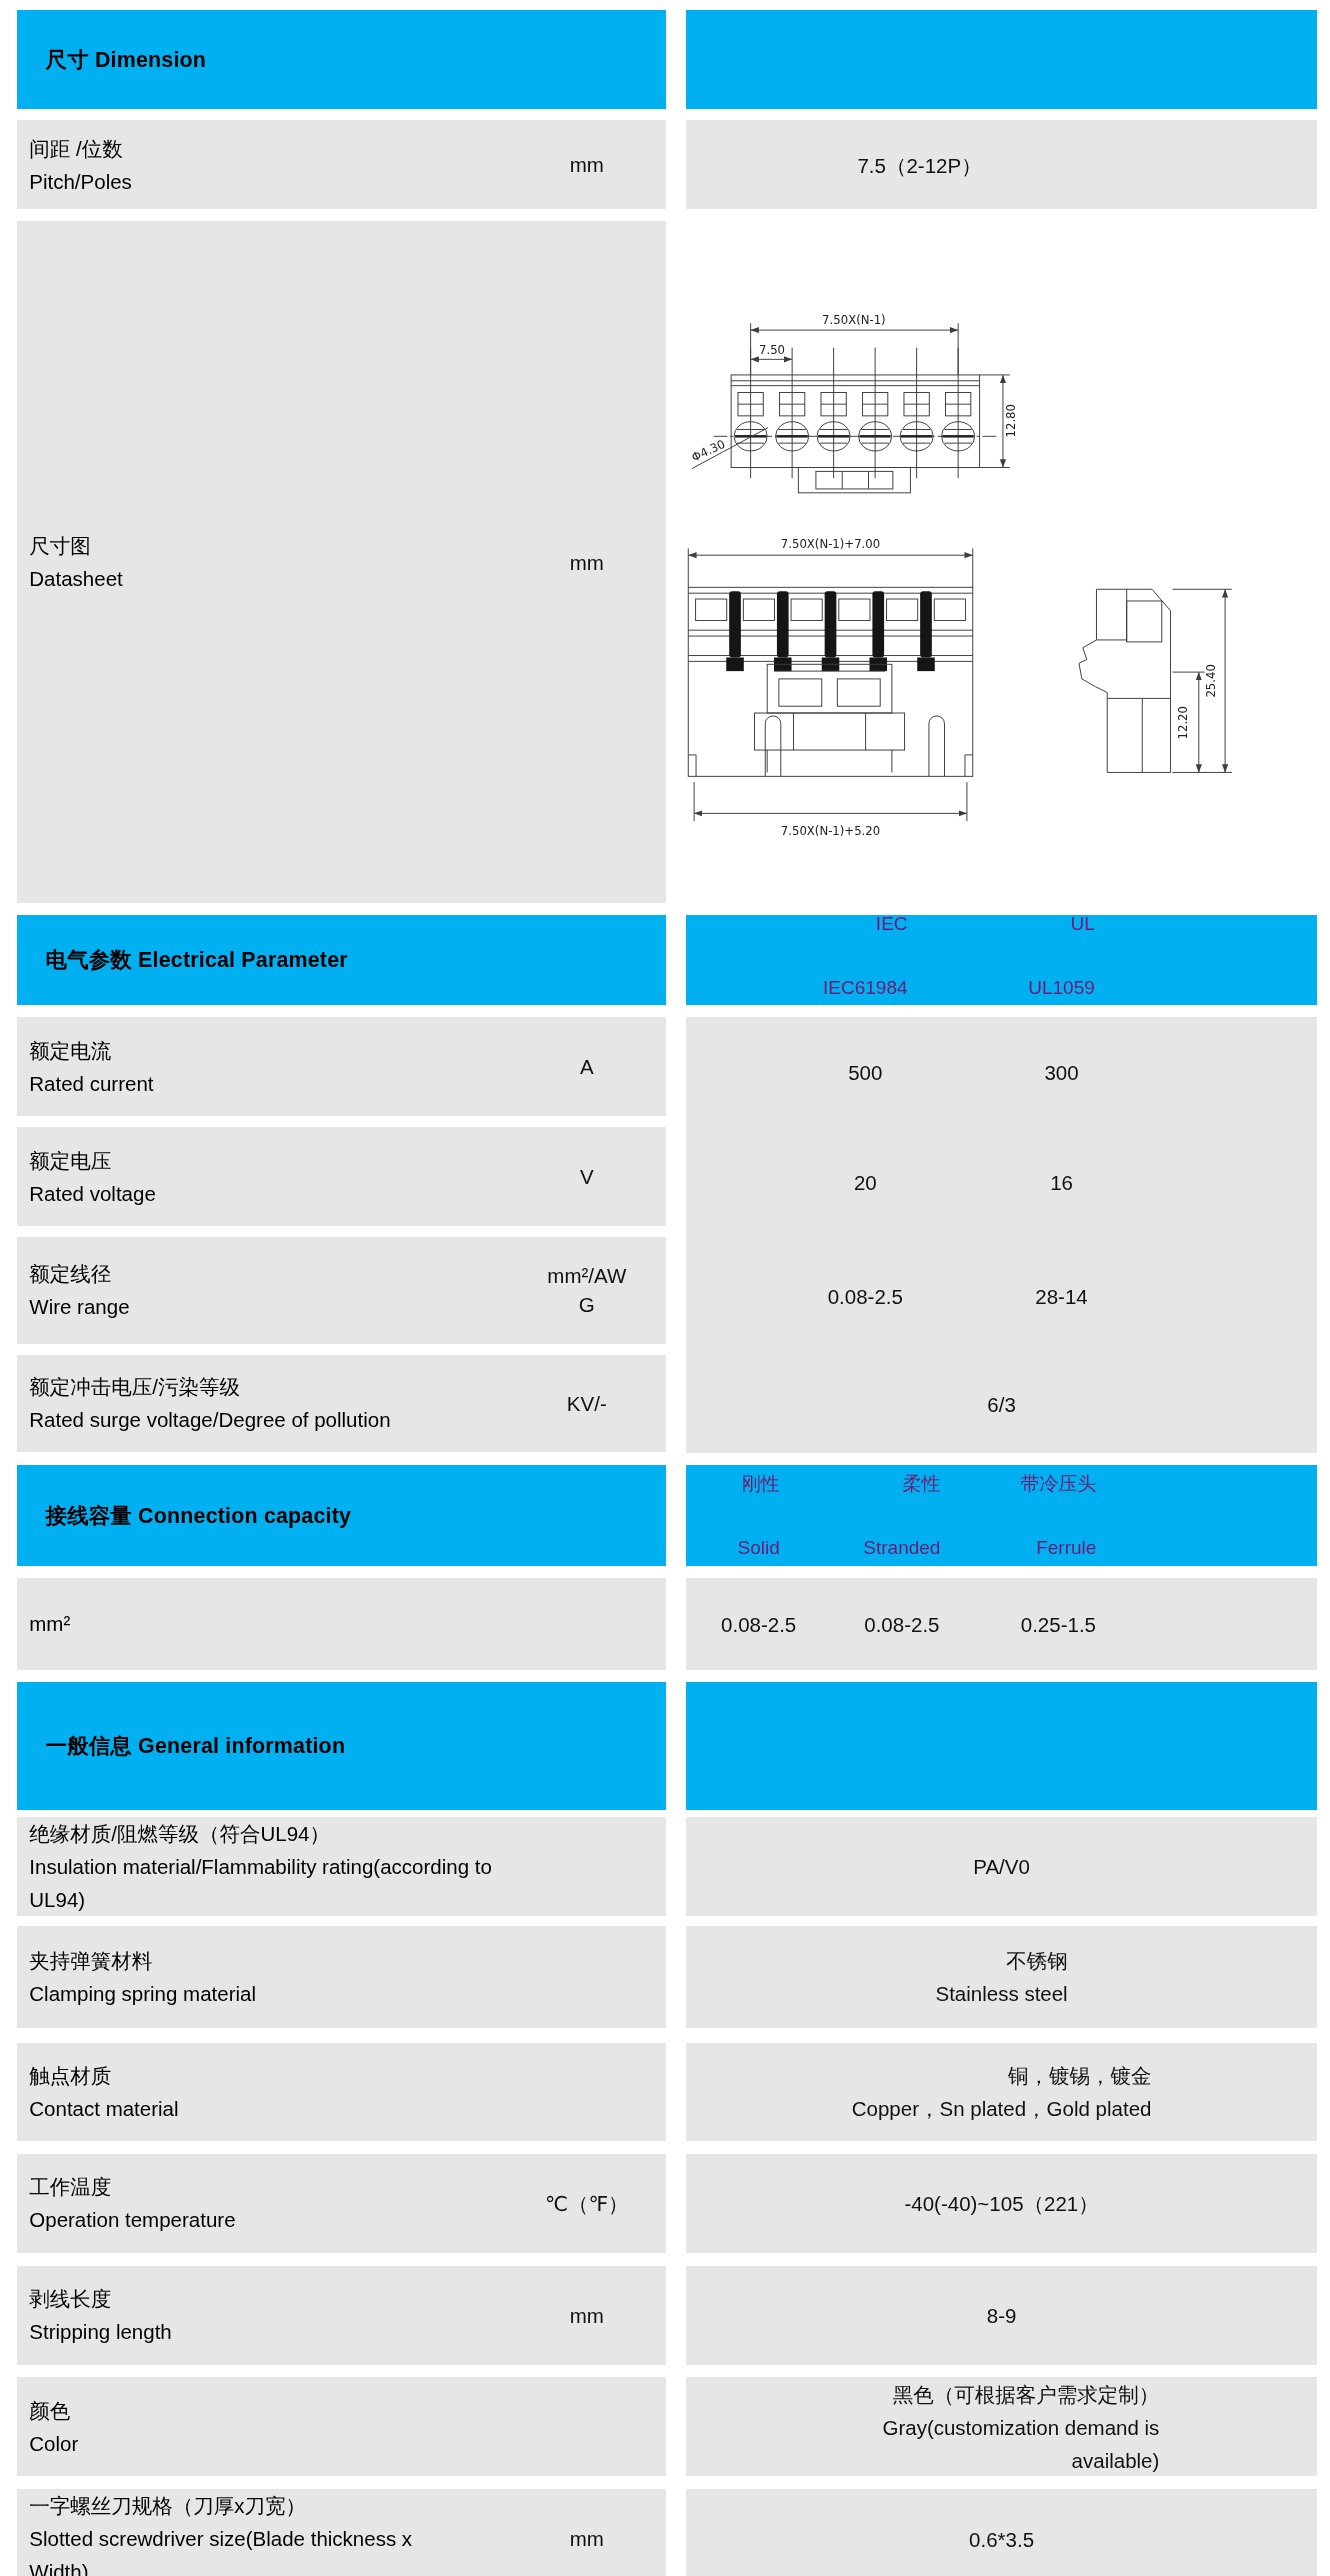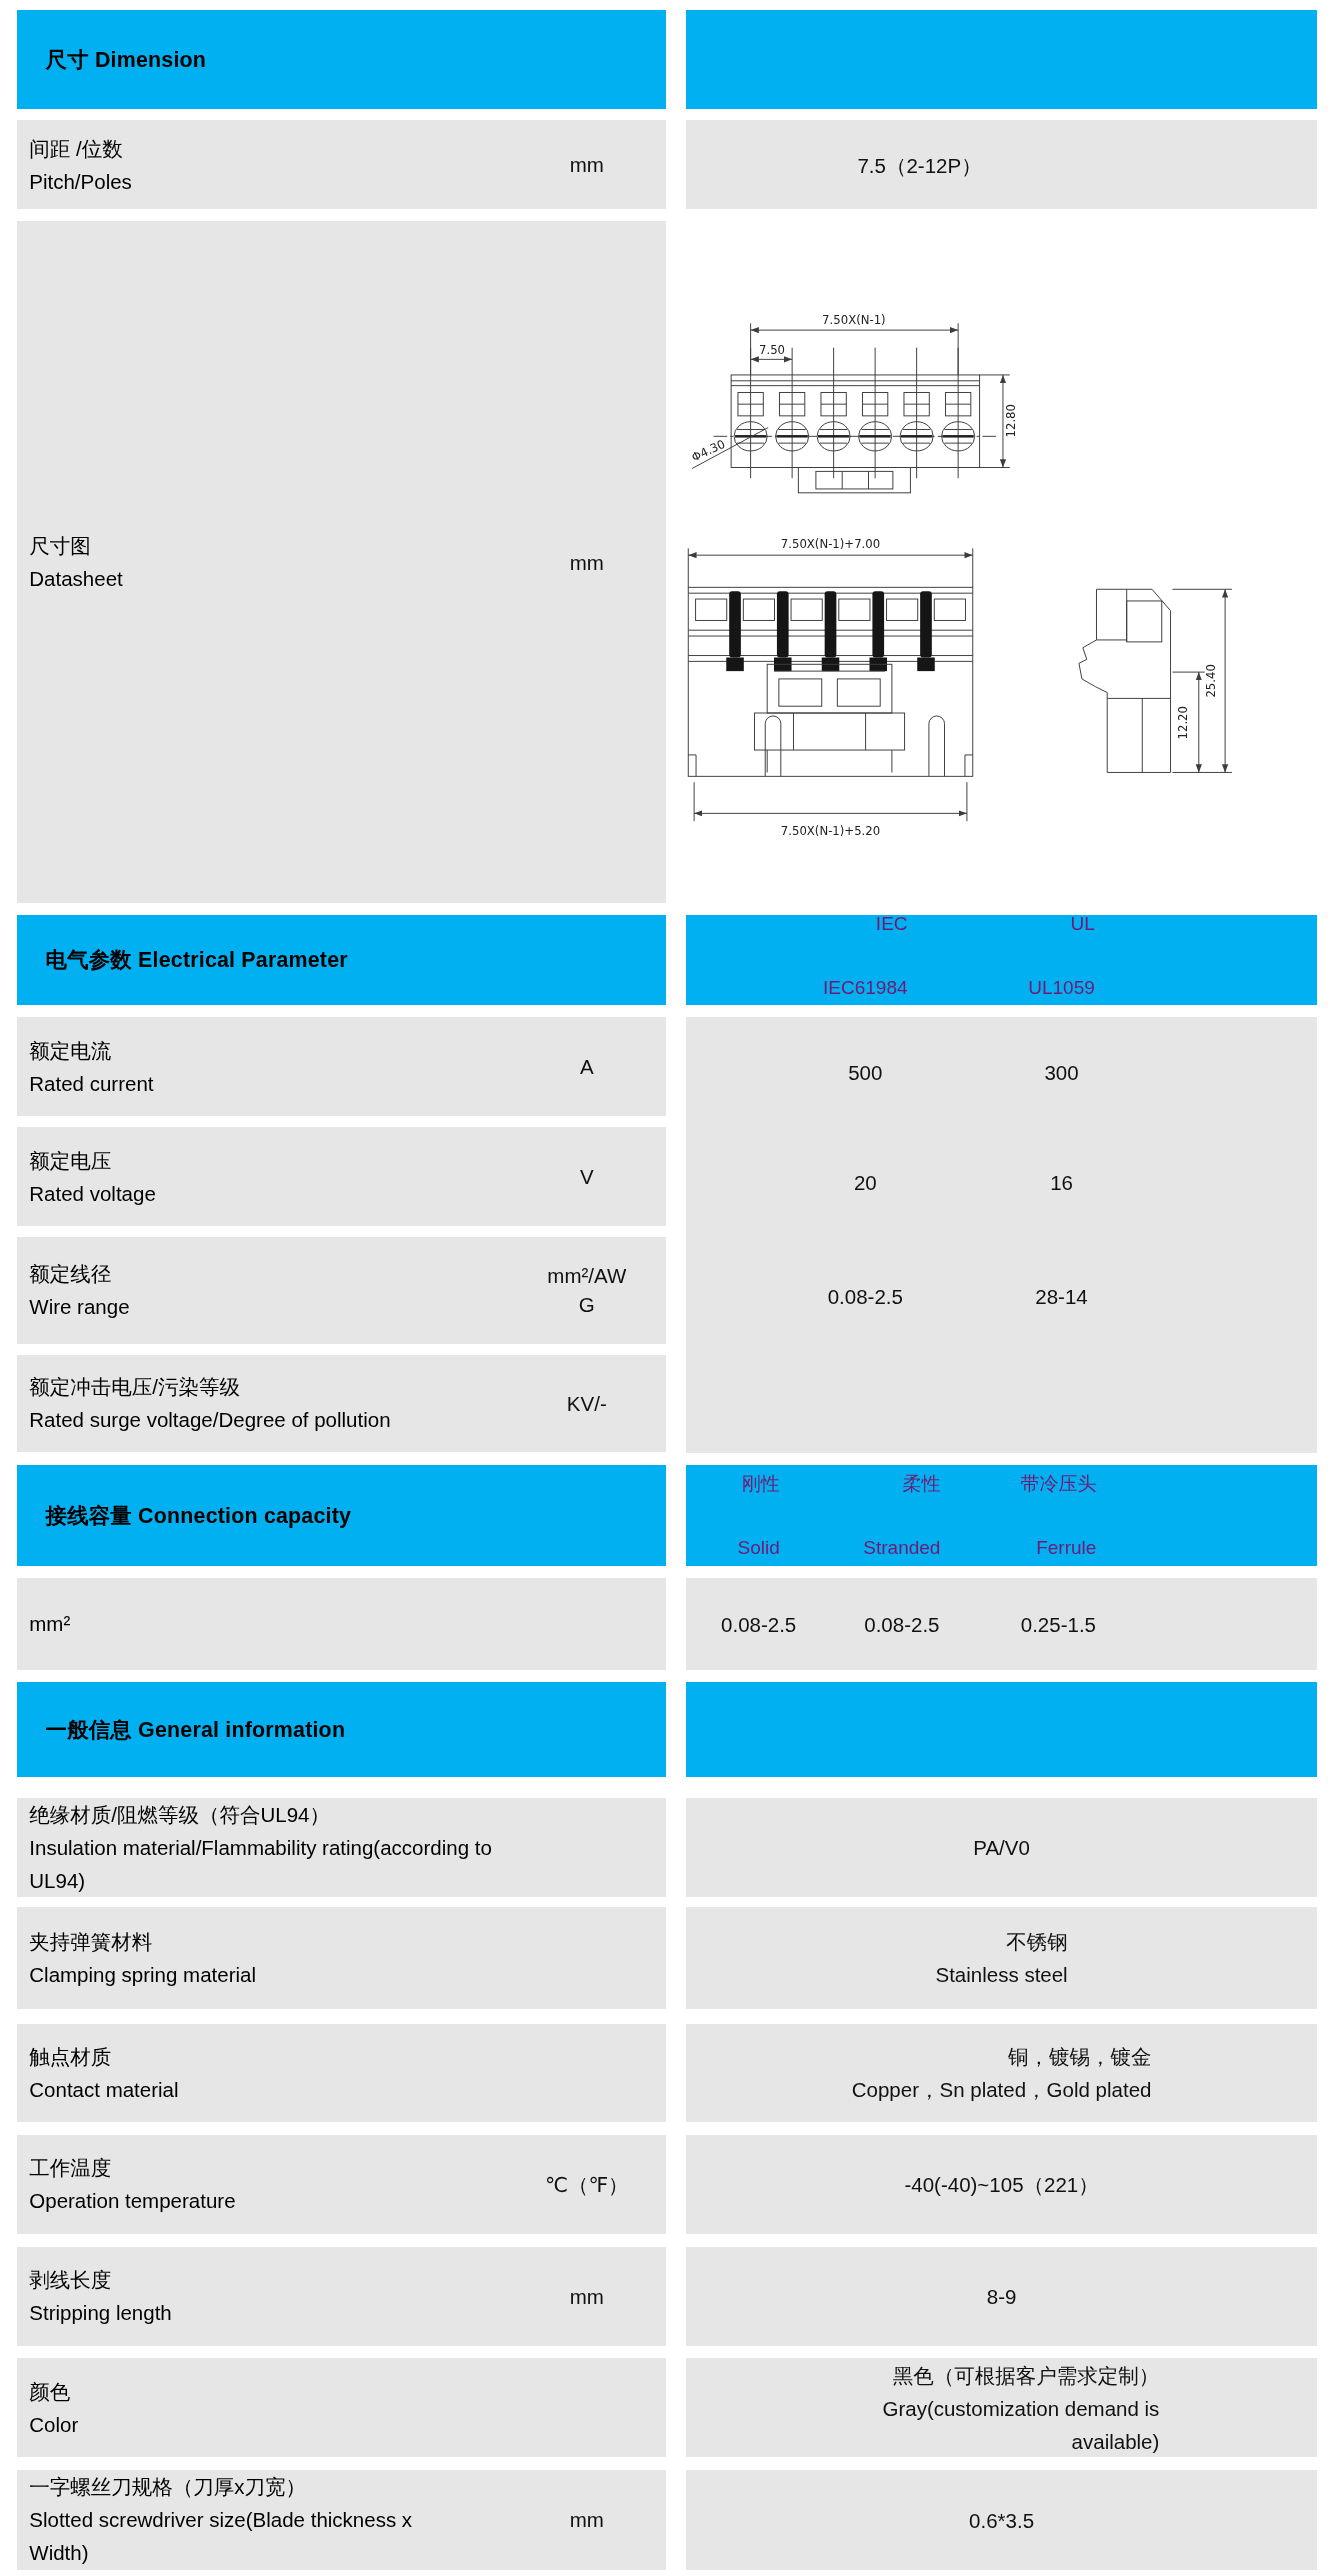--- a/index.html
+++ b/index.html
@@ -274,20 +274,23 @@
         <span class="pos" style="left:59.5%">300</span>
       </div>
       <div class="vrow" style="height:110px">
         <span class="pos" style="left:28.4%">20</span>
         <span class="pos" style="left:59.5%">16</span>
       </div>
       <div class="vrow" style="height:118px">
         <span class="pos" style="left:28.4%">0.08-2.5</span>
         <span class="pos" style="left:59.5%">28-14</span>
       </div>
+      <div class="vrow" style="height:97px">
+        <span class="pos" style="left:50%">6/3</span>
+      </div>
     </div>
   </div>
 
   <div class="row" style="height:101px">
     <div class="lcell head">
       <div class="title">接线容量 Connection capacity</div>
     </div>
     <div class="rcell head">
       <div class="pos colhead" style="left:11.5%">
         <div>刚性</div>
@@ -308,21 +311,21 @@
     <div class="lcell">
       <div class="label">mm²</div>
     </div>
     <div class="rcell">
       <span class="pos" style="left:11.5%">0.08-2.5</span>
       <span class="pos" style="left:34.2%">0.08-2.5</span>
       <span class="pos" style="left:59%">0.25-1.5</span>
     </div>
   </div>
 
-  <div class="row" style="height:95px;margin-bottom:21px">
+  <div class="row" style="height:128px;margin-bottom:7px">
     <div class="lcell head">
       <div class="title">一般信息 General information</div>
     </div>
     <div class="rcell head"></div>
   </div>
 
   <div class="row" style="height:99px;margin-bottom:10.7px">
     <div class="lcell">
       <div class="label">绝缘材质/阻燃等级（符合UL94）
 Insulation material/Flammability rating(according to

